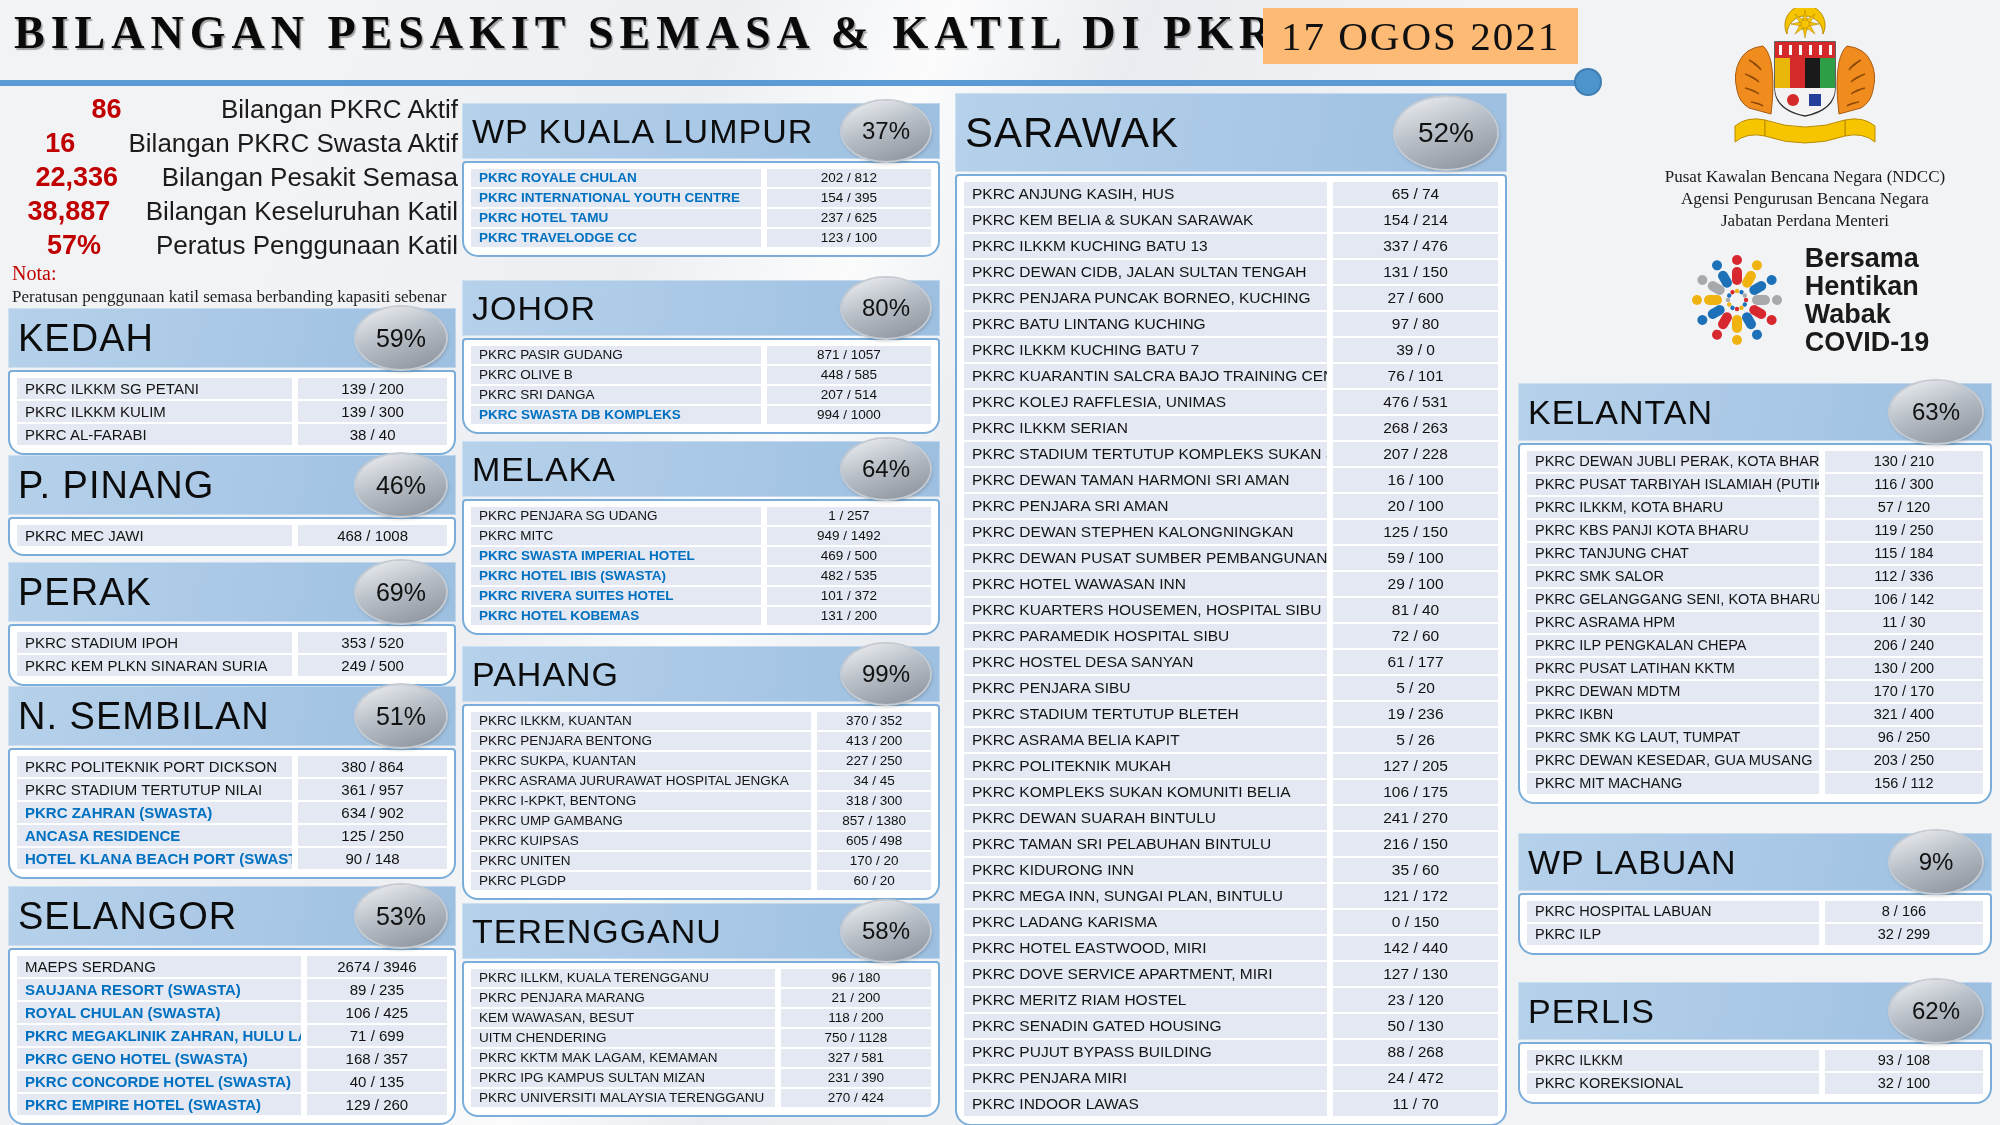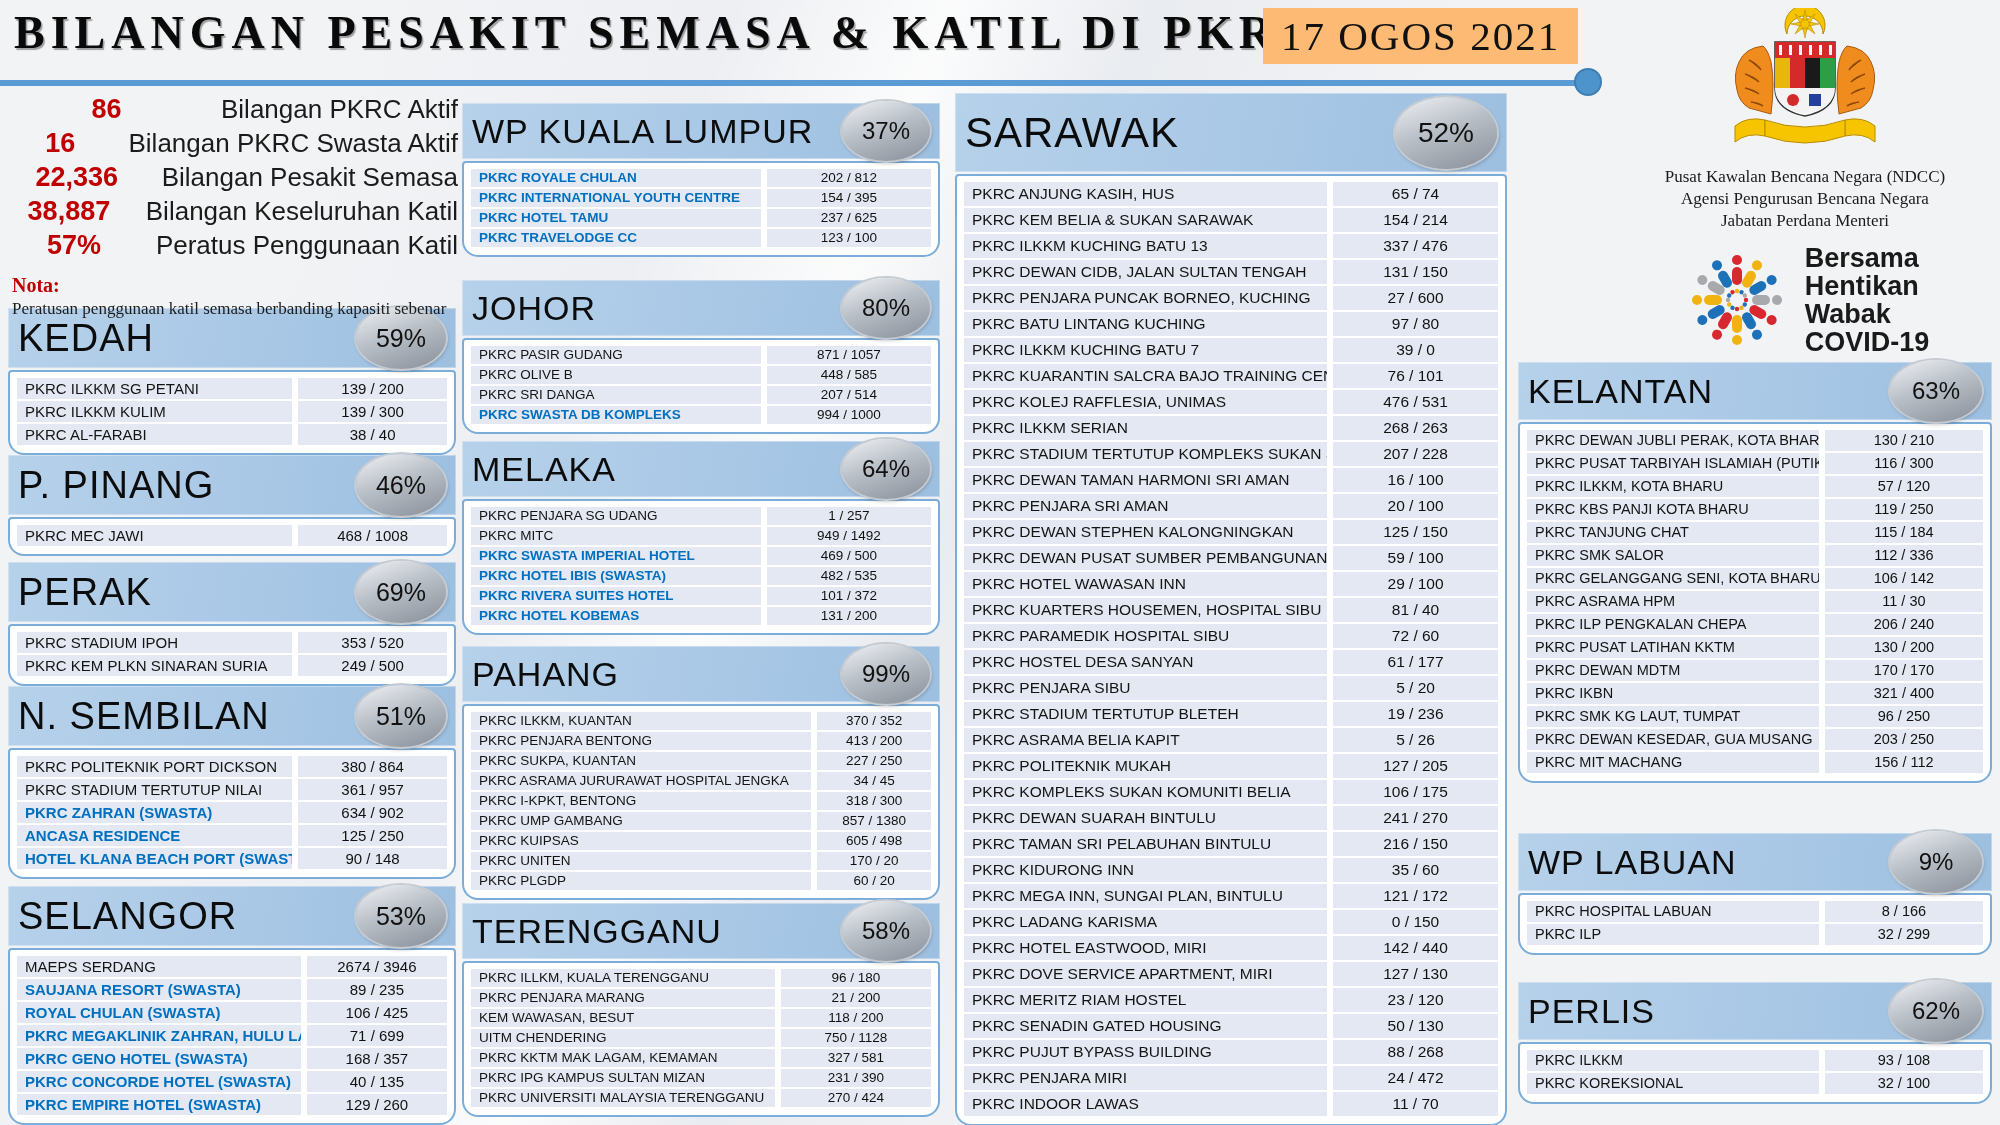--- a/index.html
+++ b/index.html
@@ -24,21 +24,21 @@
   .rule{position:absolute;left:0;top:80px;width:1576px;height:6px;background:#5b9bd5;z-index:2;}
   .rule-dot{position:absolute;left:1574px;top:68px;width:28px;height:28px;border-radius:50%;
     background:#4e94cc;border:2px solid #3e7eb3;box-sizing:border-box;z-index:2;}
   
   .stats{position:absolute;left:8px;top:94px;width:450px;z-index:2;}
   .stat-row{display:flex;align-items:baseline;height:34px;}
   .stat-value{width:222px;text-align:center;padding-right:16px;
     font-weight:bold;font-size:27px;color:#c00000;}
   .stat-label{font-size:26px;color:#1b1b1b;white-space:nowrap;}
   .nota{position:absolute;left:12px;top:262px;z-index:2;font-family:"Liberation Serif", serif;}
-  .nota-head{font-weight:bold;font-size:20px;color:#c00000;margin-top:12px;}
+  .nota-head{font-weight:normal;font-size:20px;color:#c00000;}
   .nota-text{font-size:17px;color:#1c1c1c;white-space:nowrap;margin-top:2px;}
   
   .column{position:absolute;top:0;height:1125px;z-index:1;}
   #col1{left:8px;width:448px;}
   #col2{left:462px;width:478px;}
   #col3{left:955px;width:552px;}
   #col4{left:1518px;width:474px;}
   .panel{position:absolute;left:0;right:0;}
   .state-header{display:flex;align-items:center;padding:0 10px;
     background:linear-gradient(100deg,#b6d1ea 0%,#a9c8e6 55%,#9dbfe0 100%);
@@ -565,21 +565,21 @@
           <div class="cell val">24 / 472</div>
         </div>
         <div class="row">
           <div class="cell name">PKRC INDOOR LAWAS</div>
           <div class="cell val">11 / 70</div>
         </div>
       </div>
     </div>
   </div>
 <div class="column" id="col4">
-    <div class="panel c4 p-KELANTAN" style="top: 362px;">
+    <div class="panel c4 p-KELANTAN" style="top: 383px;">
       <div class="state-header">
         <div class="state-name">KELANTAN</div>
         <div class="badge">
           <div class="badge-inner">63%</div>
         </div>
       </div>
       <div class="state-list">
         <div class="row">
           <div class="cell name">PKRC DEWAN JUBLI PERAK, KOTA BHARU</div>
           <div class="cell val">130 / 210</div>

